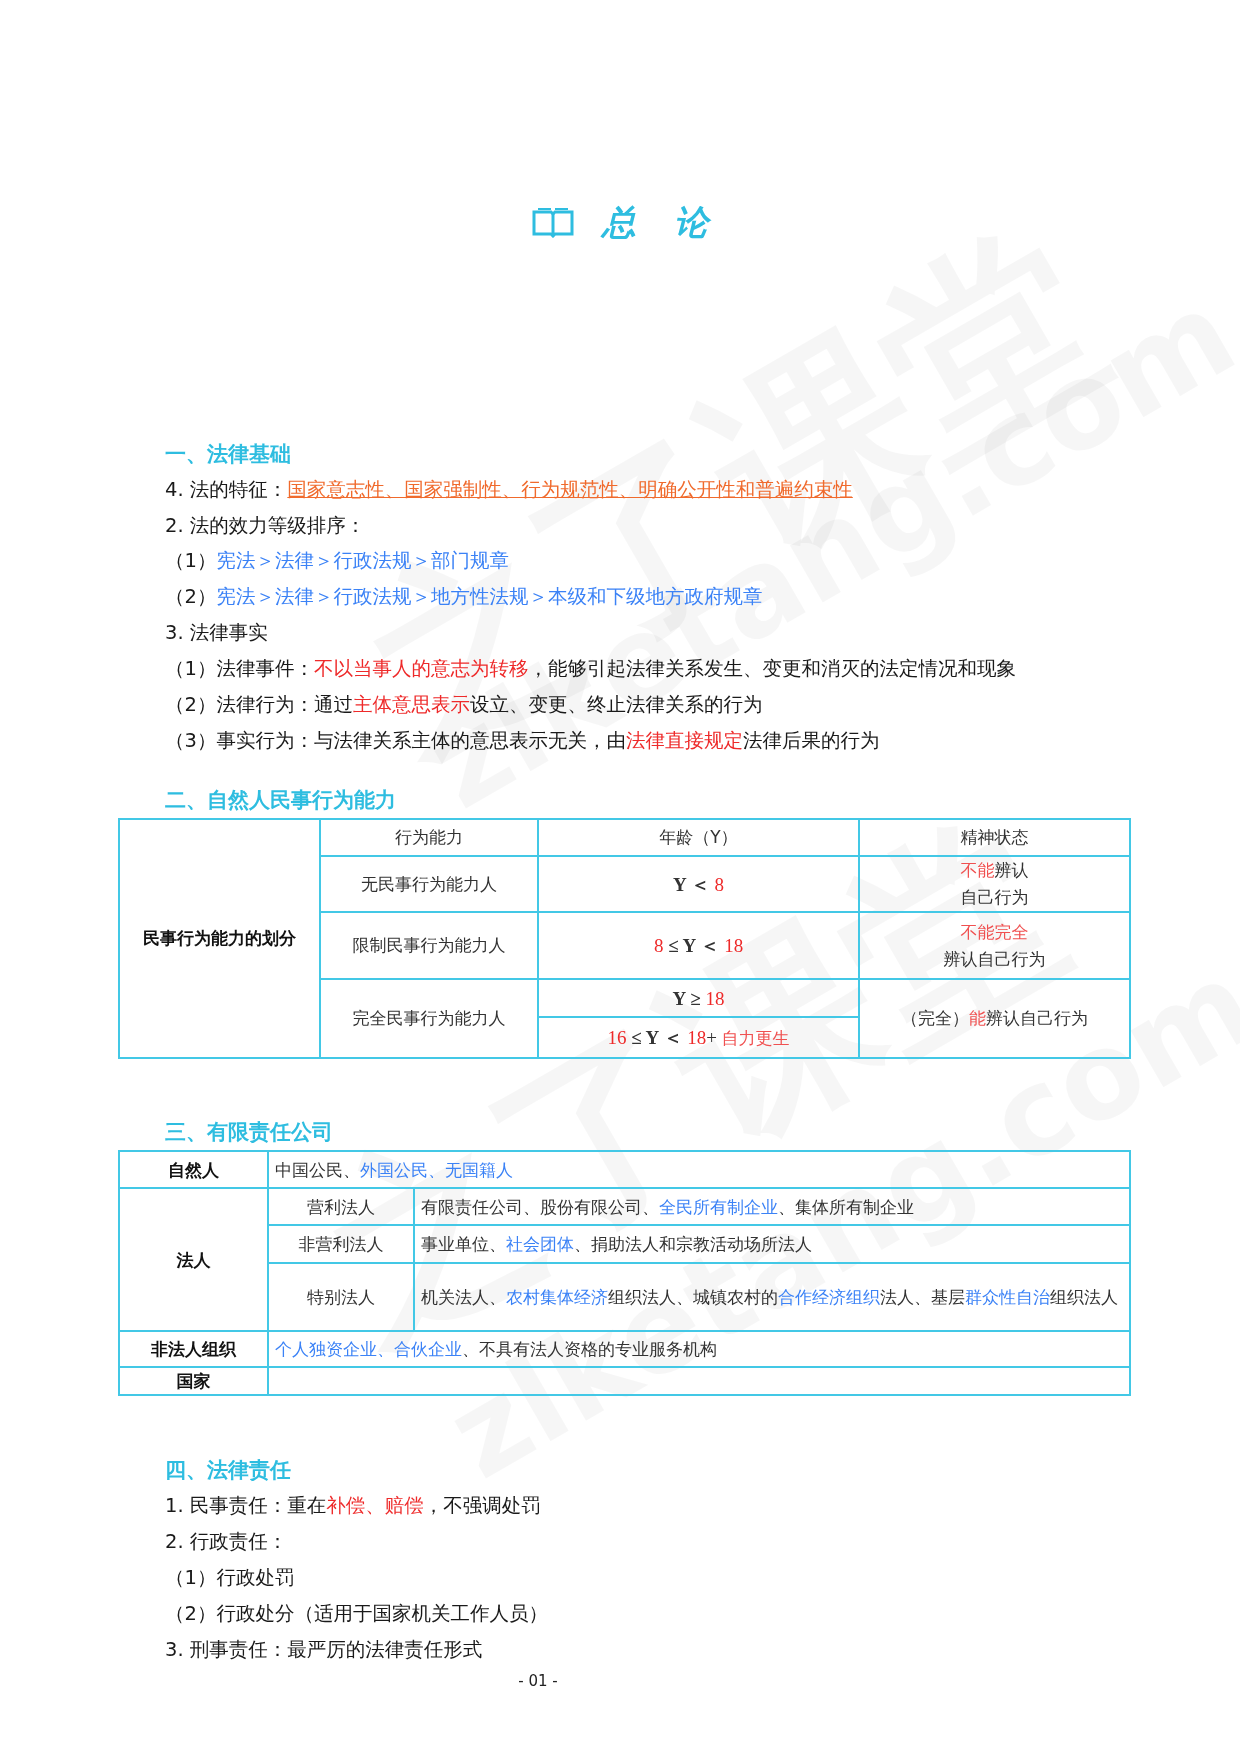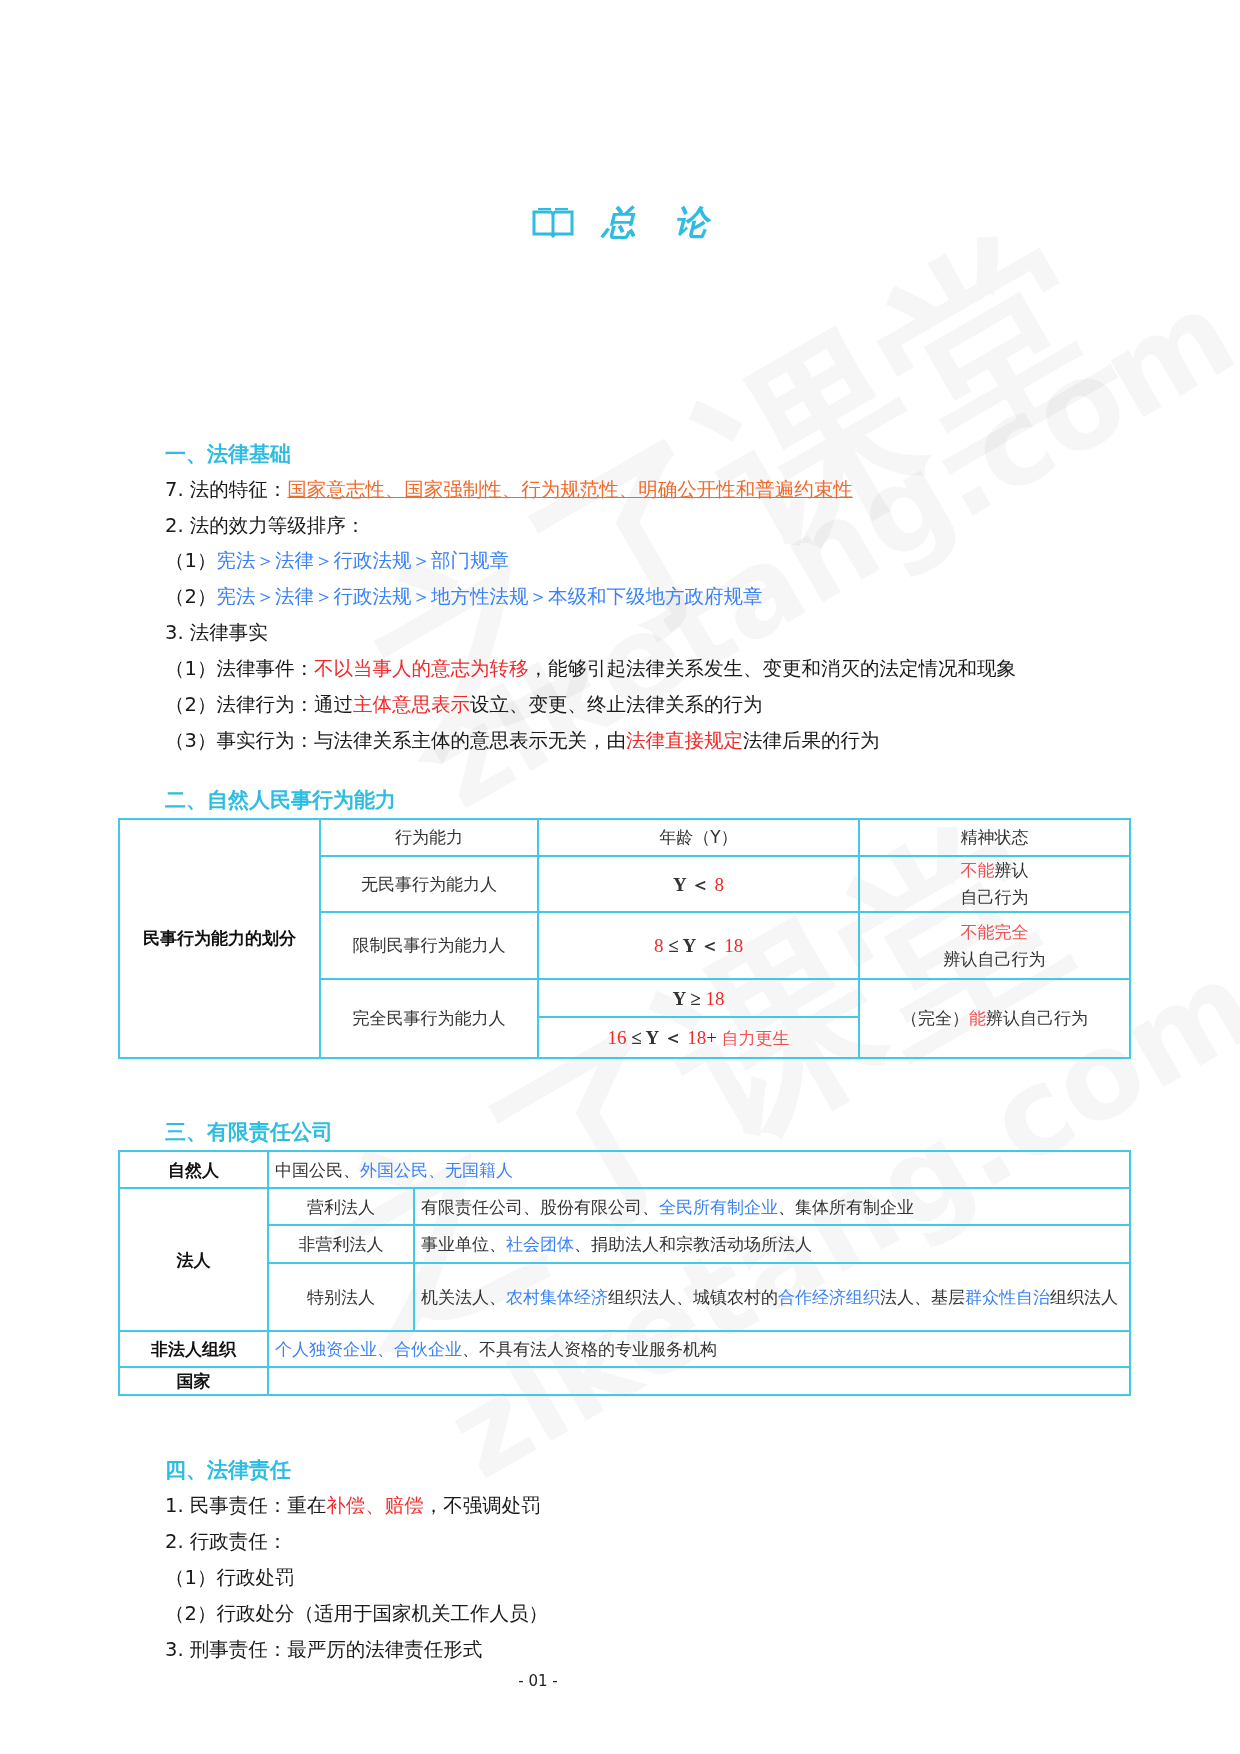--- a/index.html
+++ b/index.html
@@ -38,21 +38,21 @@
   <svg class="book-icon" viewBox="0 0 42 30">
     <path d="M2 4 L2 26 L19 26 L21 28 L23 26 L40 26 L40 4 L23 4 L21 6 L19 4 Z" fill="none" stroke="#2ebde0" stroke-width="3"></path>
     <line x1="21" y1="6" x2="21" y2="26" stroke="#2ebde0" stroke-width="3"></line>
     <path d="M6 1 L19 1 M23 1 L36 1" stroke="#2ebde0" stroke-width="2"></path>
   </svg>
   <span class="title-text">总论</span>
 </div>
 
 <div class="abs heading" style="top:440px;">一、法律基础</div>
 <div class="abs line" style="top:476px;">
-  <span>7. 法的特征：</span><span class="orange">国家意志性、国家强制性、行为规范性、明确公开性和普遍约束性</span>
+  <span>4. 法的特征：</span><span class="orange">国家意志性、国家强制性、行为规范性、明确公开性和普遍约束性</span>
 </div>
 <div class="abs line" style="top:512px;">2. 法的效力等级排序：</div>
 <div class="abs line" style="top:547px;">
   <span>（1）</span><span class="blue">宪法＞法律＞行政法规＞部门规章</span>
 </div>
 <div class="abs line" style="top:583px;">
   <span>（2）</span><span class="blue">宪法＞法律＞行政法规＞地方性法规＞本级和下级地方政府规章</span>
 </div>
 <div class="abs line" style="top:619px;">3. 法律事实</div>
 <div class="abs line" style="top:655px;">

